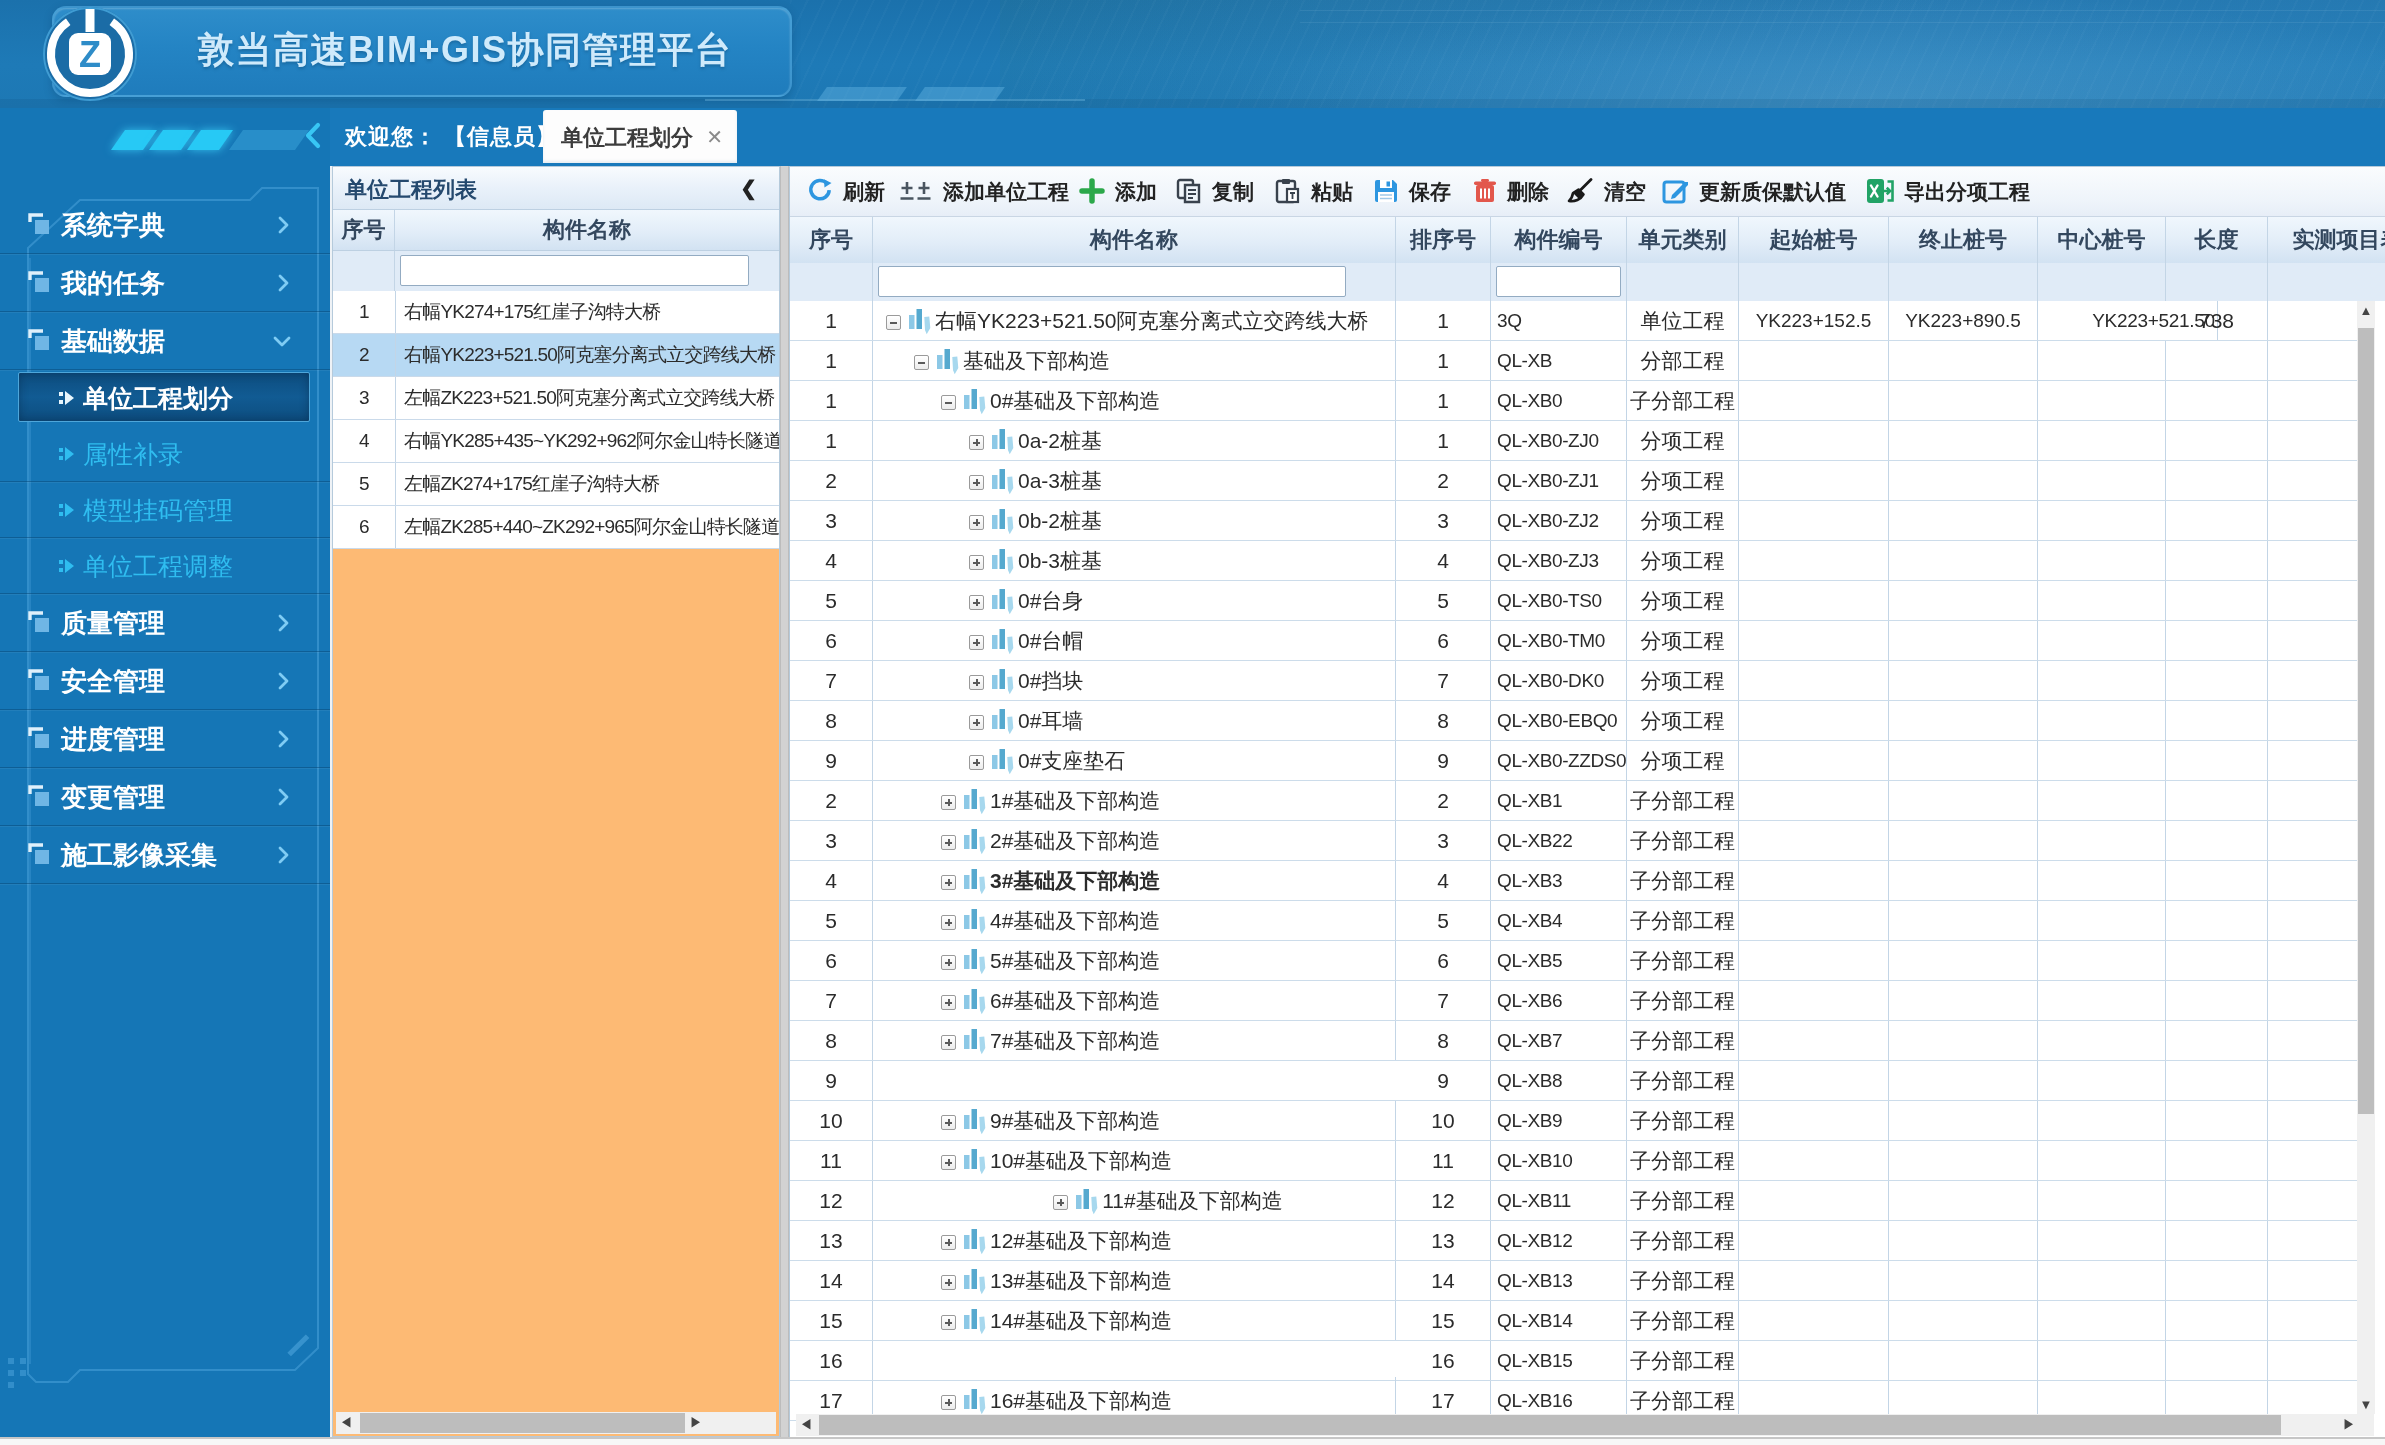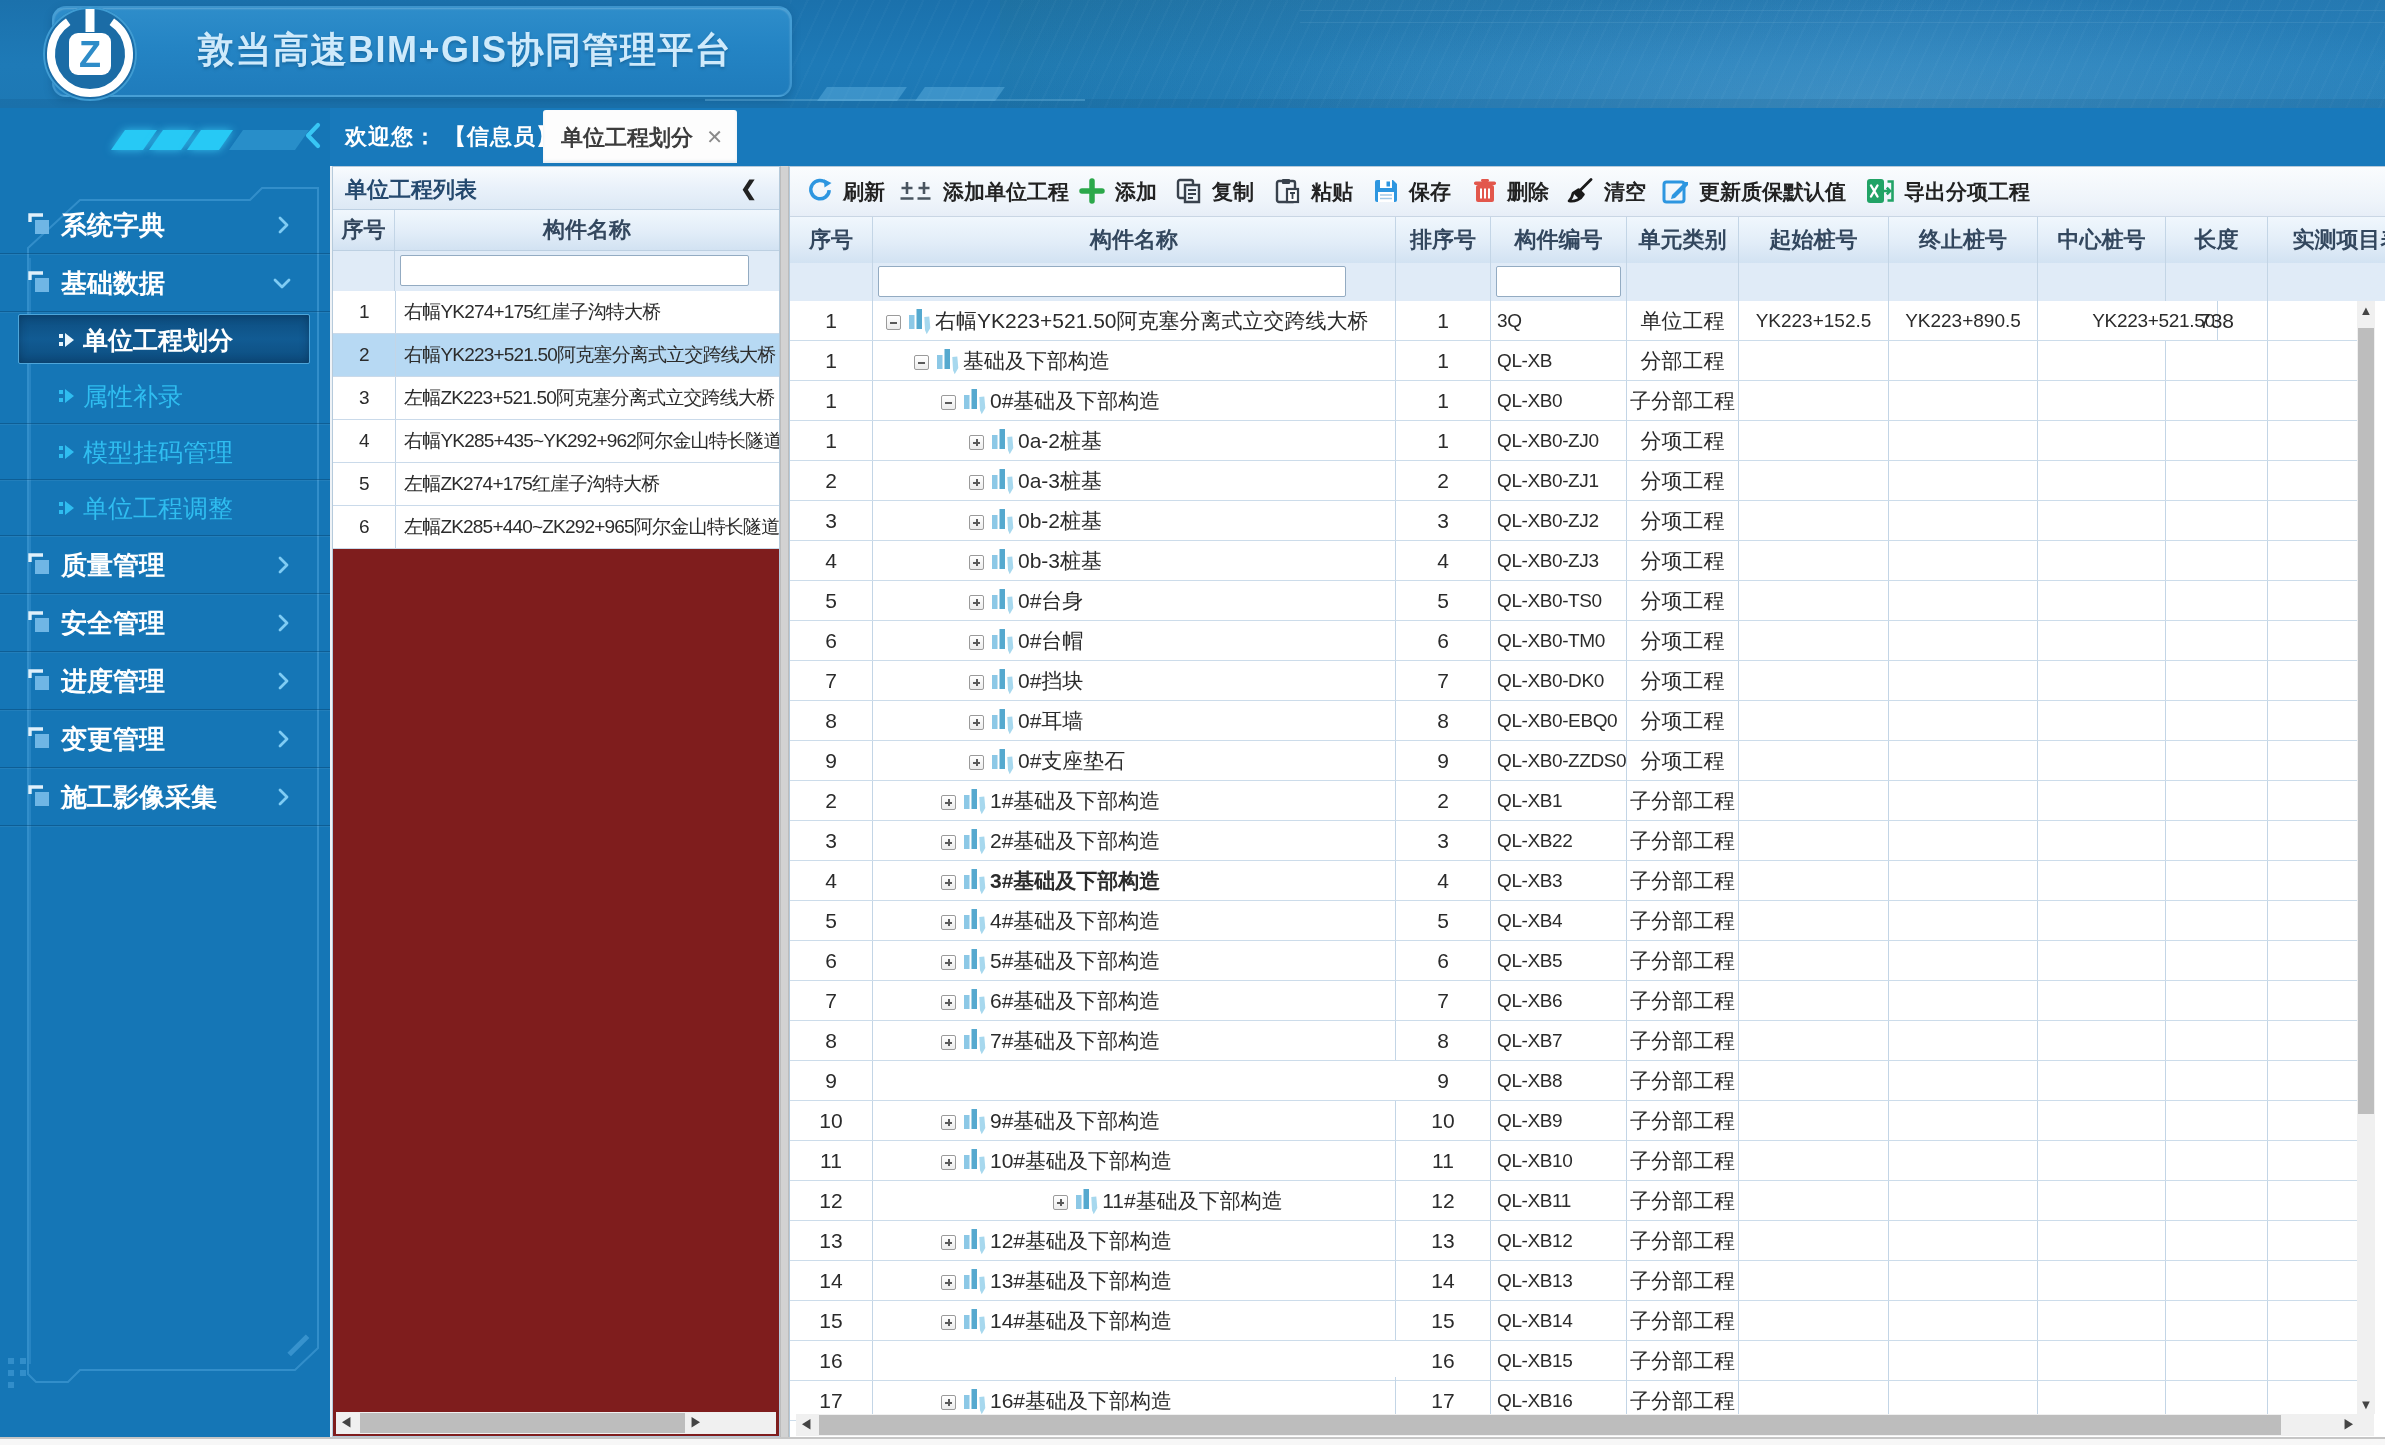--- a/index.html
+++ b/index.html
@@ -62,21 +62,21 @@
 
 .phead{background:linear-gradient(180deg,#f8fbfe 0%,#e9f1fa 50%,#dde9f5 100%);border-bottom:1px solid #bdd0e2;}
 .thead{background:linear-gradient(180deg,#f0f7fd 0%,#e2edf8 55%,#d2e2f2 100%);color:#33475e;font-weight:700;}
 .cell{position:absolute;top:0;height:100%;}
 .cell.c{text-align:center;}
 .vline{border-right:1px solid #c3d5e6;}
 .filterrow{background:#e0ebf7;}
 .finput{position:absolute;background:#ffffff;border:1px solid #93abc2;border-radius:2px;}
 
 
-#mpanel{left:332px;top:166px;width:448px;height:1271px;background:#7f1d1d;border:1px solid #b5cadb;}
+#mpanel{left:332px;top:166px;width:448px;height:1271px;background:#fdba74;border:1px solid #b5cadb;}
 #mphead{position:absolute;left:0;top:0;width:446px;height:43px;}
 #mphead .t{position:absolute;left:12px;top:0;line-height:45px;font-size:22px;font-weight:700;color:#25496e;}
 #mphead .coll{position:absolute;right:22px;top:0;line-height:43px;font-size:20px;font-weight:900;color:#222;}
 #mthead{position:absolute;left:0;top:43px;width:446px;height:41px;font-size:22px;border-bottom:1px solid #bdd0e2;}
 #mfilter{position:absolute;left:0;top:84px;width:446px;height:40px;}
 .mrow{position:absolute;left:0;width:446px;height:42.5px;font-size:19px;letter-spacing:-0.8px;color:#2b2b2b;border-bottom:1px solid #cadaea;background:#fff;}
 .mrow.sel{background:#b7d9f3;}
 .mrow .n{position:absolute;left:0;top:0;width:62px;height:100%;text-align:center;line-height:42px;}
 .mrow .nm{position:absolute;left:62px;top:0;right:0;height:100%;line-height:42px;padding-left:8px;border-left:1px solid #c3d5e6;
  white-space:nowrap;overflow:hidden;}
@@ -149,20 +149,30 @@
   <rect x="8" y="1274" width="6" height="6"></rect>
  </g>
 </svg>
 <div class="menu abs">
 <div class="mi">
         <svg class="ic" width="26" height="26" viewBox="0 0 26 26">
           <path d="M3 10 V3 h13" fill="none" stroke="#dff0fb" stroke-width="3.4"></path>
           <rect x="8" y="8" width="14" height="14" fill="#6fb6e5"></rect>
         </svg>
         <span class="txt">系统字典</span>
+        <span class="chev"><svg width="16" height="58" viewBox="0 0 16 58">
+            <path d="M4 22 l7 7 l-7 7" fill="none" stroke="#7fccf4" stroke-width="2.8" stroke-linecap="round" stroke-linejoin="round"></path>
+          </svg></span>
+      </div>
+<div class="mi">
+        <svg class="ic" width="26" height="26" viewBox="0 0 26 26">
+          <path d="M3 10 V3 h13" fill="none" stroke="#dff0fb" stroke-width="3.4"></path>
+          <rect x="8" y="8" width="14" height="14" fill="#6fb6e5"></rect>
+        </svg>
+        <span class="txt">我的任务</span>
         <span class="chev"><svg width="16" height="58" viewBox="0 0 16 58">
             <path d="M4 22 l7 7 l-7 7" fill="none" stroke="#7fccf4" stroke-width="2.8" stroke-linecap="round" stroke-linejoin="round"></path>
           </svg></span>
       </div>
 <div class="mi">
         <svg class="ic" width="26" height="26" viewBox="0 0 26 26">
           <path d="M3 10 V3 h13" fill="none" stroke="#dff0fb" stroke-width="3.4"></path>
           <rect x="8" y="8" width="14" height="14" fill="#6fb6e5"></rect>
         </svg>
         <span class="txt">基础数据</span>

